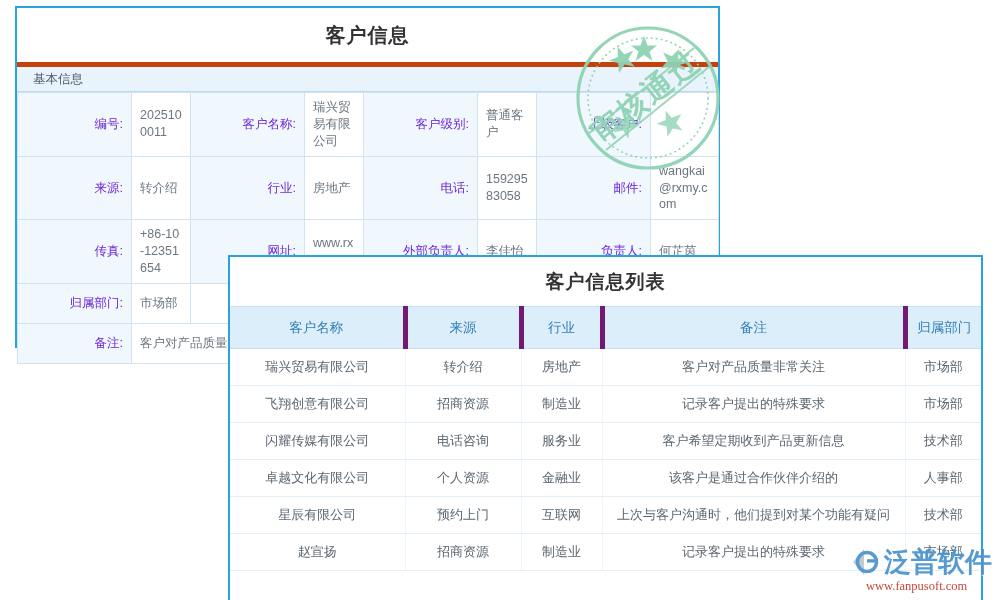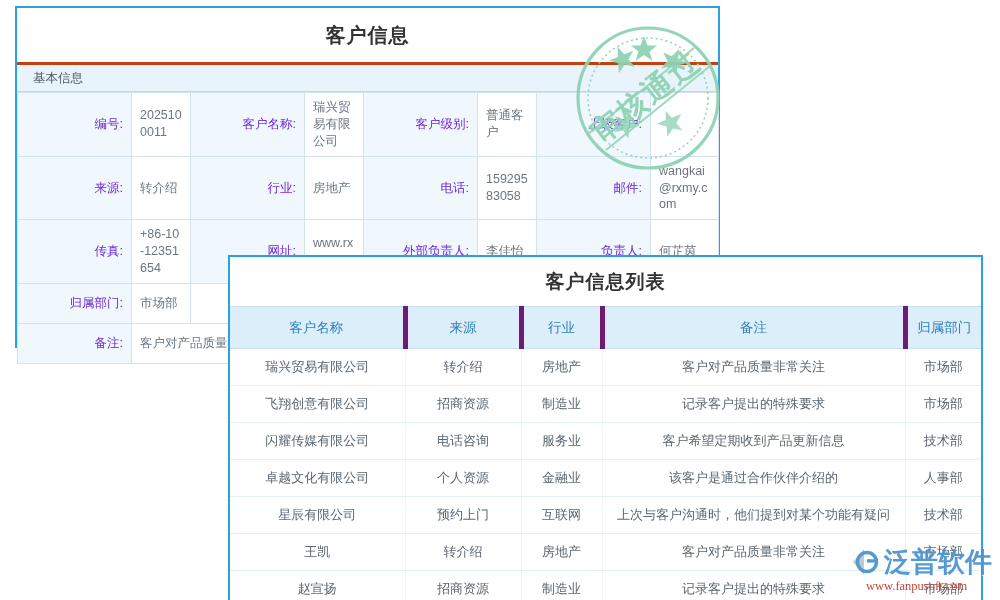--- a/index.html
+++ b/index.html
@@ -24,21 +24,21 @@
   #detail-title {
     height: 54px;
     display: flex; align-items: center; justify-content: center;
     font-size: 20px; font-weight: bold; color: #333;
     letter-spacing: 1px;
     background: #fff;
   }
   #detail-section-bar {
     height: 30px;
     background: #e9f3fb;
-    border-top: 3px solid #c2410c;
+    border-top: 5px solid #c2410c;
     border-bottom: 1px solid #bcd9ee;
     display: flex; align-items: center;
     padding-left: 16px;
     font-size: 12.5px; color: #4b5a66;
   }
   table.detail {
     width: 100%;
     border-collapse: collapse;
     table-layout: fixed;
     font-size: 12.5px;
@@ -285,27 +285,20 @@
           <td class="dept">人事部</td>
         </tr>
         <tr>
           <td>星辰有限公司</td>
           <td>预约上门</td>
           <td>互联网</td>
           <td>上次与客户沟通时，他们提到对某个功能有疑问</td>
           <td class="dept">技术部</td>
         </tr>
         <tr>
-          <td>王凯</td>
-          <td>转介绍</td>
-          <td>房地产</td>
-          <td>客户对产品质量非常关注</td>
-          <td class="dept">市场部</td>
-        </tr>
-        <tr>
           <td>赵宣扬</td>
           <td>招商资源</td>
           <td>制造业</td>
           <td>记录客户提出的特殊要求</td>
           <td class="dept">市场部</td>
         </tr>
       </tbody>
     </table>
   </div>
 

